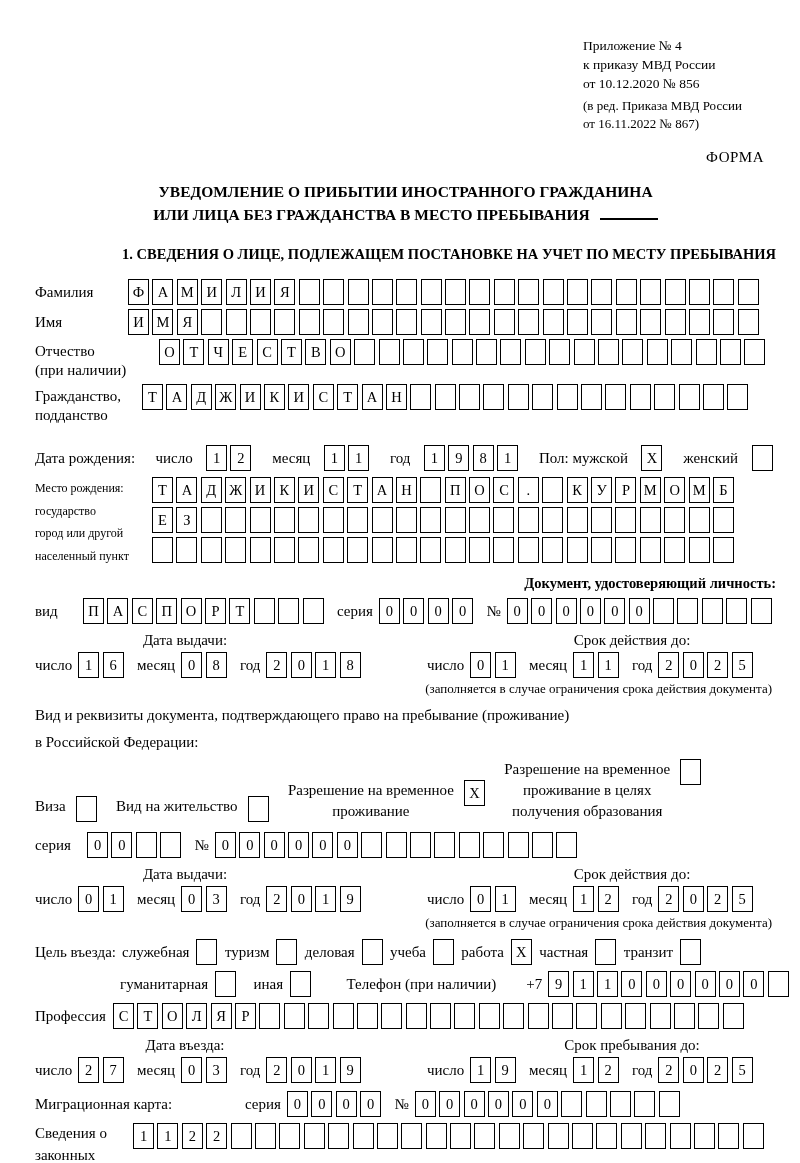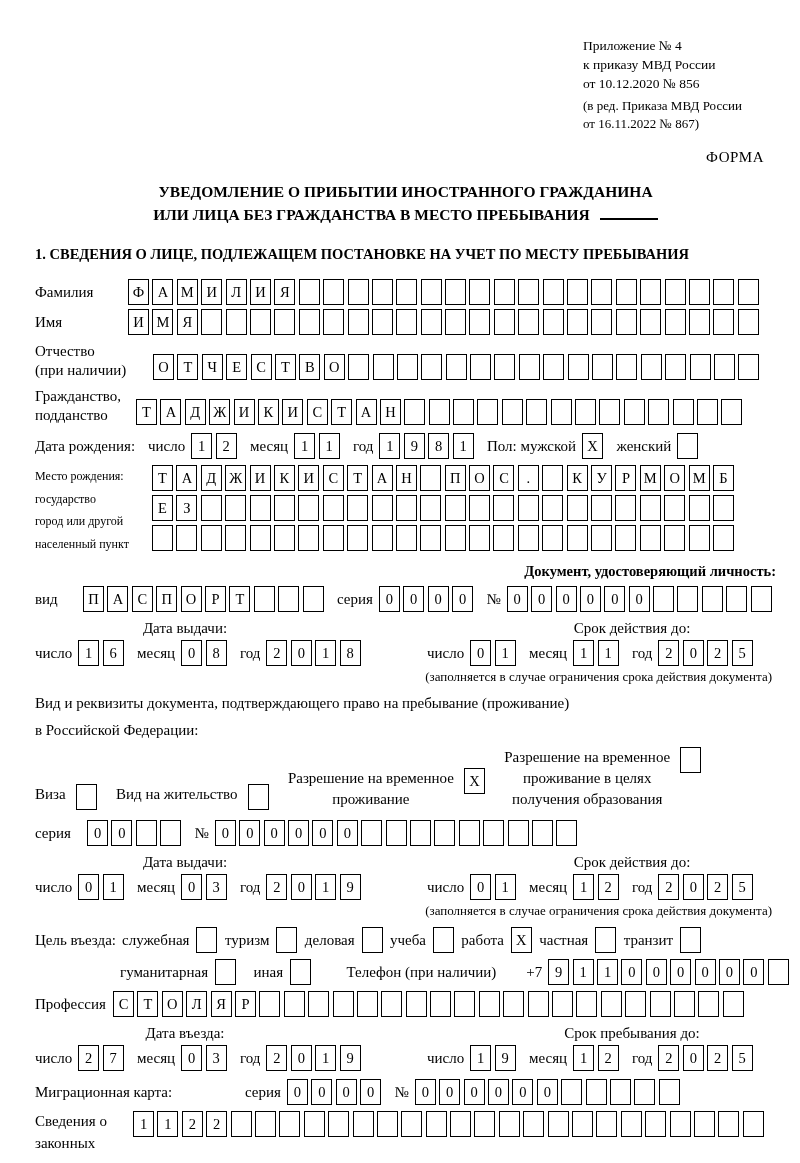--- a/index.html
+++ b/index.html
@@ -5,24 +5,24 @@
   html,body{margin:0;padding:0;background:#ffffff;}
   body{width:800px;height:1163px;font-family:"Liberation Serif","DejaVu Serif",serif;color:#000;overflow:hidden;}
   .page{box-sizing:border-box;width:800px;height:1163px;padding:36px 24px 0 35px;position:relative;}
 
   .annex{margin-left:548px;font-size:13.5px;line-height:19px;}
   .annex .rev{margin-top:4px;font-size:13px;line-height:18px;}
   .forma{text-align:right;font-weight:normal;font-size:15px;margin-top:16px;padding-right:12px;letter-spacing:.5px;}
 
   .title{text-align:center;font-weight:bold;font-size:15.5px;line-height:23px;margin-top:14px;}
   .blank-line{display:inline-block;width:58px;border-bottom:2px solid #000;height:12px;margin-left:10px;}
-  .sec{font-weight:bold;font-size:14.5px;margin-top:20px;text-align:left;}
+  .sec{font-weight:bold;font-size:14.5px;margin-top:20px;text-align:right;}
 
   .row{display:flex;align-items:center;margin-top:4px;white-space:nowrap;}
-  .row.top{align-items:flex-end;}
+  .row.top{align-items:flex-start;gap:6px;}
   .lbl{font-size:15px;flex:none;}
   .lbl2{font-size:15px;flex:none;line-height:19px;margin-top:3px;}
   .cells{display:flex;flex:none;}
   .cell{display:inline-flex;flex:none;width:21px;height:26px;border:1.6px solid #000;margin-right:3.4px;align-items:center;justify-content:center;font-size:14.5px;box-sizing:border-box;background:#fff;}
   .w93{width:93px;} .w118{width:118px;} .w101{width:101px;} .w117{width:117px;} .w78{width:78px;} .w98{width:98px;}
 
   .inline-lbl{font-size:15px;flex:none;margin:0 6px 0 10px;}
   .first{margin-left:0;}
   .doc-head{font-weight:bold;font-size:14.5px;text-align:right;margin-top:8px;}
 
@@ -200,21 +200,21 @@
         <span class="cell"></span>
         <span class="cell"></span>
         <span class="cell"></span>
         <span class="cell"></span>
         <span class="cell"></span>
         <span class="cell"></span>
         <span class="cell"></span>
       </span>
   </div>
 
-  <div class="row" style="margin-top:8px;">
+  <div class="row" style="margin-top:20px;justify-content:space-between;">
     <span class="lbl" style="width:113px;">Дата рождения:</span>
     <span class="inline-lbl first">число</span>
     <span class="cells">
         <span class="cell">1</span>
         <span class="cell">2</span>
       </span>
     <span class="inline-lbl">месяц</span>
     <span class="cells">
         <span class="cell">1</span>
         <span class="cell">1</span>

